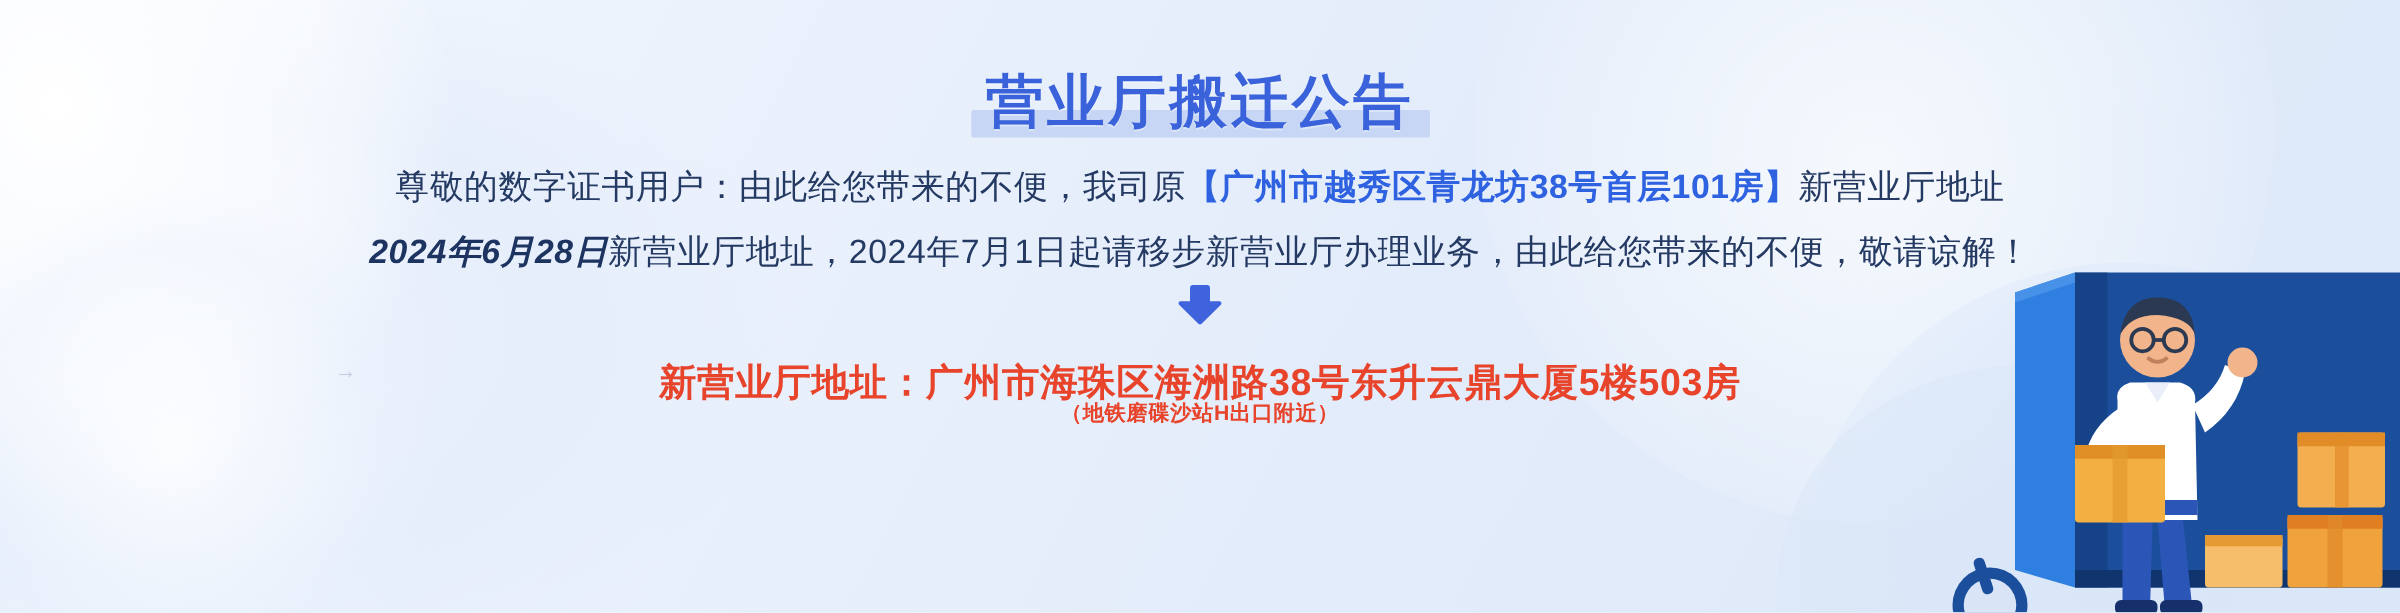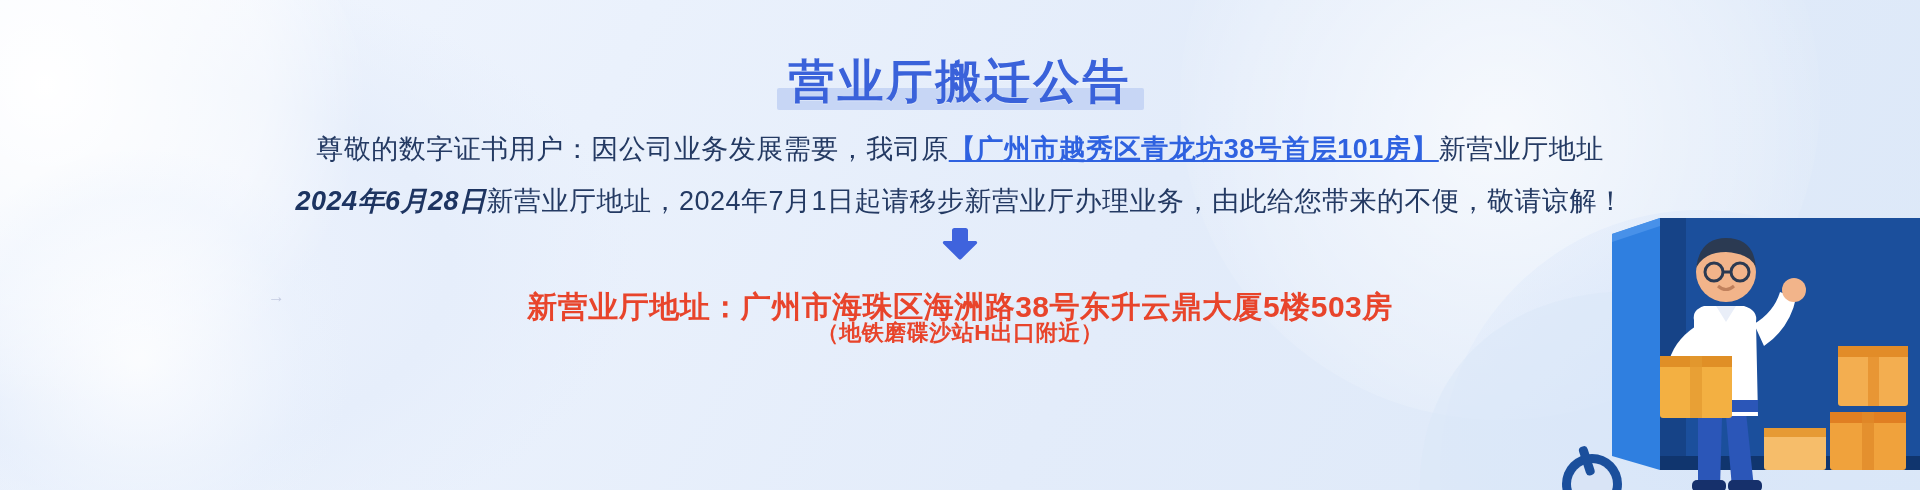--- a/index.html
+++ b/index.html
@@ -40,33 +40,33 @@
   }
   .title .txt{position:relative;z-index:1;}
 
   
   .para{
     position:absolute;left:0;width:1920px;text-align:center;
     color:#243a63;font-size:27px;line-height:1;letter-spacing:.5px;
   }
   .para.l1{top:136px;}
   .para.l2{top:188px;}
-  .b-blue{color:#2f62e0;font-weight:bold;text-decoration:underline;}
+  .b-blue{color:#2f62e0;font-weight:bold;}
   .b-dark{font-weight:bold;color:#1d3461;font-style:italic;}
 
   
   .arrow{position:absolute;left:0;top:228px;width:1920px;text-align:center;line-height:0;}
 
   
   .addr{
     position:absolute;left:0;width:1920px;text-align:center;
     color:#e8442b;font-weight:bold;letter-spacing:.5px;line-height:1;
   }
   .addr.main{top:292px;font-size:30px;}
-  .addr.sub{top:322px;font-size:22px;}
+  .addr.sub{top:322px;font-size:17px;}
 
   
   .mini-arrow{position:absolute;left:268px;top:288px;color:#c3cbe0;font-size:17px;line-height:1;}
 
   
   .illus{position:absolute;right:0;bottom:0;width:560px;height:330px;}
 </style>
 </head>
 <body>
 
@@ -78,21 +78,21 @@
   <div class="blob blob-d"></div>
 
   <div class="title-wrap">
     <div class="title">
       <span class="hl"></span>
       <span class="txt">营业厅搬迁公告</span>
     </div>
   </div>
 
   <div class="para l1">
-    <span>尊敬的数字证书用户：因公司业务发展需要，我司原</span><span class="b-blue">【广州市越秀区青龙坊38号首层101房】</span><span>新营业厅地址</span>
+    <span>尊敬的数字证书用户：由此给您带来的不便，我司原</span><span class="b-blue">【广州市越秀区青龙坊38号首层101房】</span><span>新营业厅地址</span>
   </div>
 
   <div class="para l2">
     <span class="b-dark">2024年6月28日</span><span>新营业厅地址，2024年7月1日起请移步新营业厅办理业务，由此给您带来的不便，敬请谅解！</span>
   </div>
 
   <div class="arrow">
     <svg width="40" height="32" viewBox="0 0 40 32">
       <path d="M14.5 0 H25.5 A2.5 2.5 0 0 1 28 2.5 V13 H35.5 A1.6 1.6 0 0 1 36.7 15.7 L21.3 30.9 A1.9 1.9 0 0 1 18.7 30.9 L3.3 15.7 A1.6 1.6 0 0 1 4.5 13 H12 V2.5 A2.5 2.5 0 0 1 14.5 0 Z" fill="#3f63dd"></path>
     </svg>

